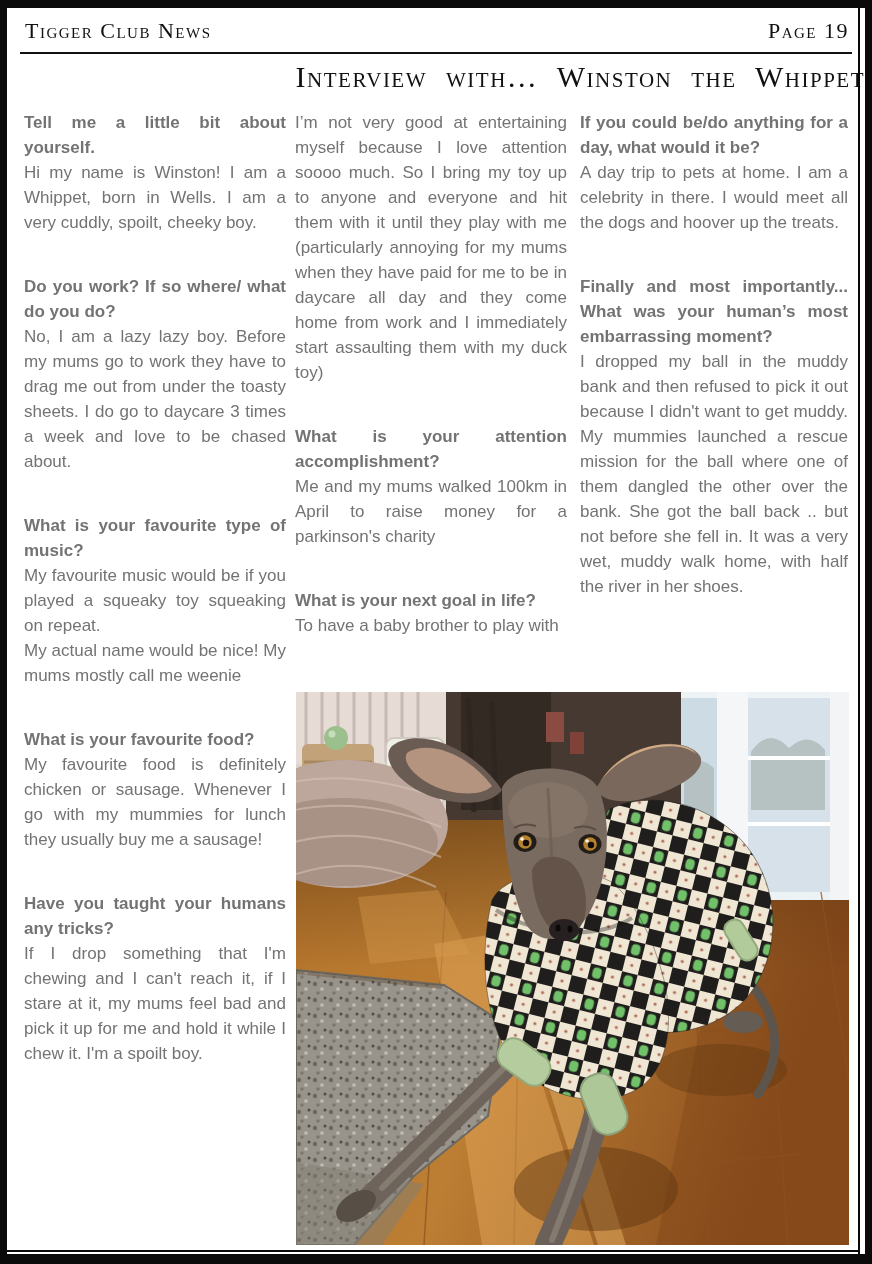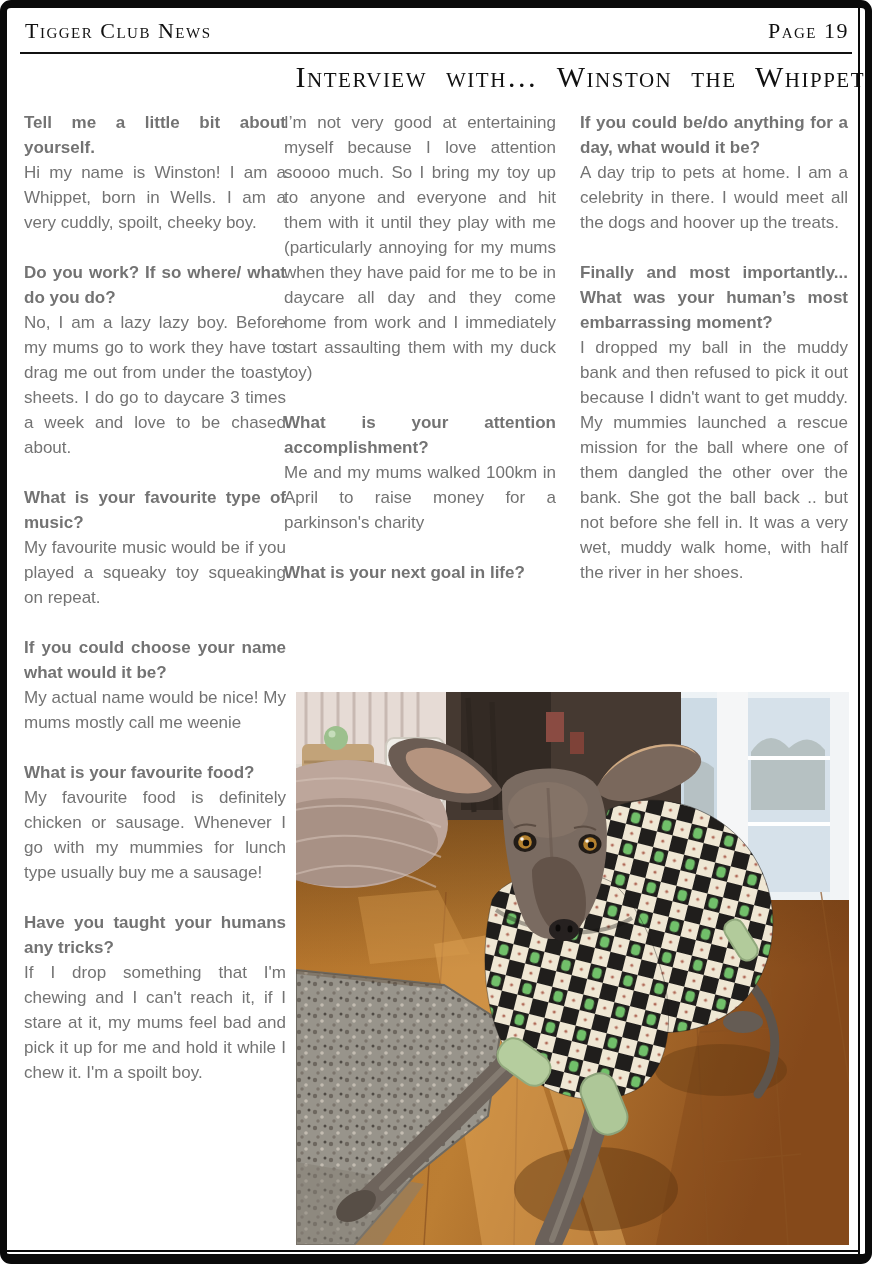--- a/index.html
+++ b/index.html
@@ -5,21 +5,20 @@
   html,body{margin:0;padding:0;background:#fff;}
   .page{
     position:relative;
     width:872px;height:1264px;
     box-sizing:border-box;
     border-style:solid;border-color:#0a0a0a;
     border-width:8px 7px 10px 7px;
     background:#ffffff;
     font-family:"Liberation Sans",sans-serif;
     overflow:hidden;
-    border-radius:11px;
   }
   .accent-right{position:absolute;top:0;bottom:0;right:5px;width:2px;background:#0a0a0a;}
   .accent-bottom{position:absolute;left:0;right:5px;bottom:2px;height:2px;background:#0a0a0a;}
 
   .masthead{
     position:absolute;left:18px;right:16px;top:10px;
     display:flex;justify-content:space-between;align-items:baseline;
     font-family:"Liberation Serif",serif;
     font-variant:small-caps;
     font-size:22px;letter-spacing:1.5px;color:#111;
@@ -32,24 +31,24 @@
     font-variant:small-caps;font-weight:normal;
     font-size:30px;letter-spacing:1.5px;word-spacing:10px;color:#111;
   }
 
   .col{
     position:absolute;top:102px;
     font-size:17px;line-height:25px;
     text-align:justify;color:#737373;
   }
   .col p{margin:0;}
-  .col p.q{font-weight:bold;margin-top:25px;}
+  .col p.q{font-weight:bold;margin-top:39px;}
   .col p:first-child{margin-top:0;}
   .col1{left:17px;width:262px;}
-  .col2{left:277px;width:272px;}
+  .col2{left:288px;width:272px;}
   .col3{left:573px;width:268px;}
 
   .photo{
     position:absolute;left:289px;top:684px;width:553px;height:553px;
     overflow:hidden;background:#b4742c;
   }
   .photo svg{display:block;}
 </style>
 </head>
 <body>
@@ -64,33 +63,33 @@
 
   <h1 class="article-title">Interview with… Winston the Whippet</h1>
 
   <div class="col col1">
     <p class="q">Tell me a little bit about yourself.</p>
     <p class="a">Hi my name is Winston! I am a Whippet, born in Wells. I am a very cuddly, spoilt, cheeky boy.</p>
     <p class="q">Do you work? If so where/ what do you do?</p>
     <p class="a">No, I am a lazy lazy boy. Before my mums go to work they have to drag me out from under the toasty sheets. I do go to daycare 3 times a week and love to be chased about.</p>
     <p class="q">What is your favourite type of music?</p>
     <p class="a">My favourite music would be if you played a squeaky toy squeaking on repeat.</p>
-    <p class="q">If you could choose your name what would it be?</p>
     <p class="a">My actual name would be nice! My mums mostly call me weenie</p>
     <p class="q">What is your favourite food?</p>
-    <p class="a">My favourite food is definitely chicken or sausage. Whenever I go with my mummies for lunch type usually buy me a sausage!</p>
+    <p class="a">My favourite food is definitely chicken or sausage. Whenever I go with my mummies for lunch they usually buy me a sausage!</p>
     <p class="q">Have you taught your humans any tricks?</p>
     <p class="a">If I drop something that I'm chewing and I can't reach it, if I stare at it, my mums feel bad and pick it up for me and hold it while I chew it. I'm a spoilt boy.</p>
   </div>
 
   <div class="col col2">
     <p class="a">I’m not very good at entertaining myself because I love attention soooo much. So I bring my toy up to anyone and everyone and hit them with it until they play with me (particularly annoying for my mums when they have paid for me to be in daycare all day and they come home from work and I immediately start assaulting them with my duck toy)</p>
     <p class="q">What is your attention accomplishment?</p>
     <p class="a">Me and my mums walked 100km in April to raise money for a parkinson's charity</p>
     <p class="q">What is your next goal in life?</p>
+    <p class="a">To have a baby brother to play with</p>
   </div>
 
   <div class="col col3">
     <p class="q">If you could be/do anything for a day, what would it be?</p>
     <p class="a">A day trip to pets at home. I am a celebrity in there. I would meet all the dogs and hoover up the treats.</p>
     <p class="q">Finally and most importantly... What was your human’s most embarrassing moment?</p>
     <p class="a">I dropped my ball in the muddy bank and then refused to pick it out because I didn't want to get muddy. My mummies launched a rescue mission for the ball where one of them dangled the other over the bank. She got the ball back .. but not before she fell in. It was a very wet, muddy walk home, with half the river in her shoes.</p>
   </div>
 
   <div class="photo" role="img" aria-label="Winston, a grey whippet wearing a black, cream and green checked onesie with green cuffs, lying on a wooden floor in front of french doors, a knitted dog bed and a grey shaggy rug">

